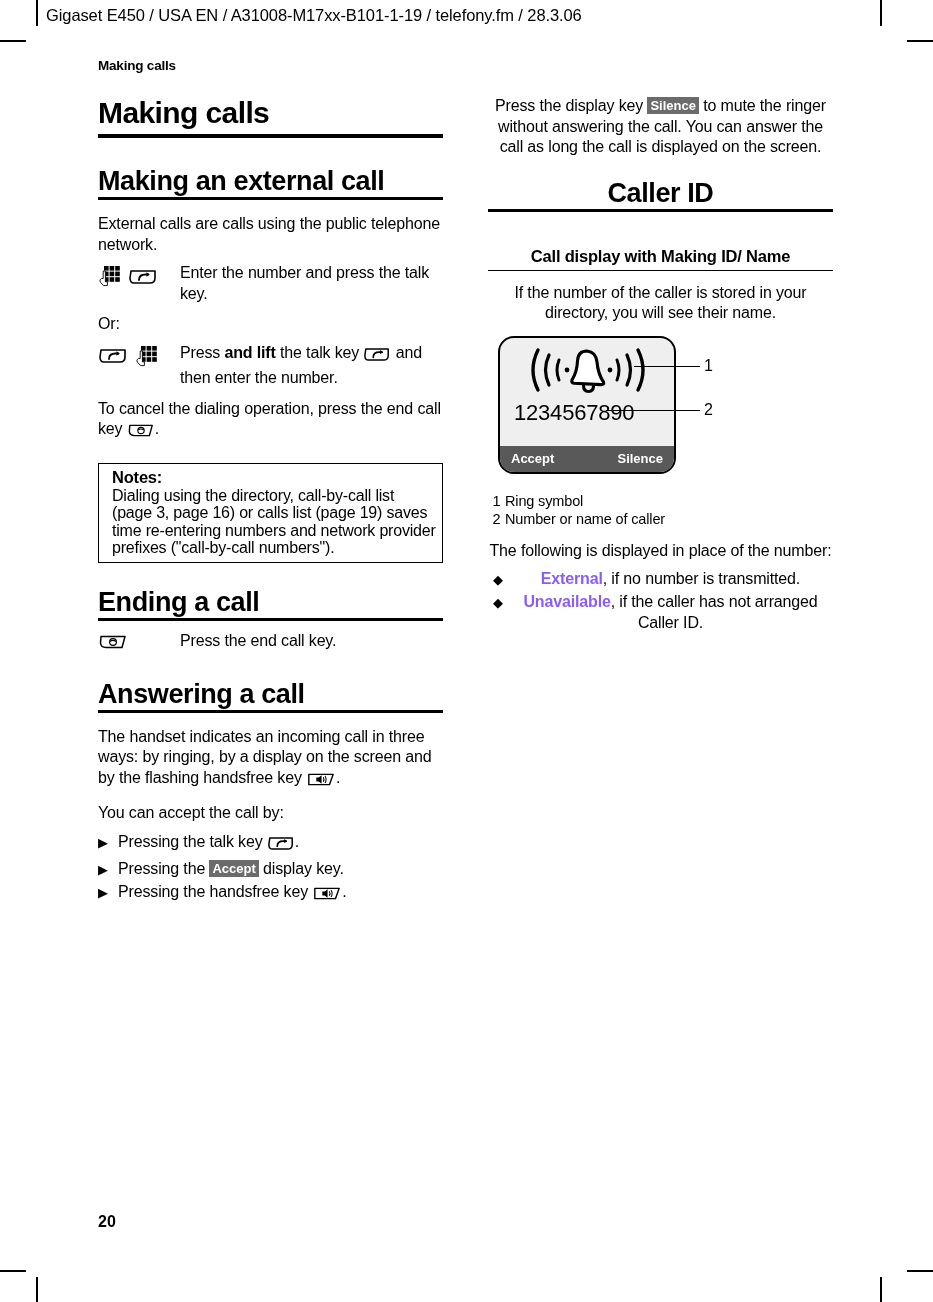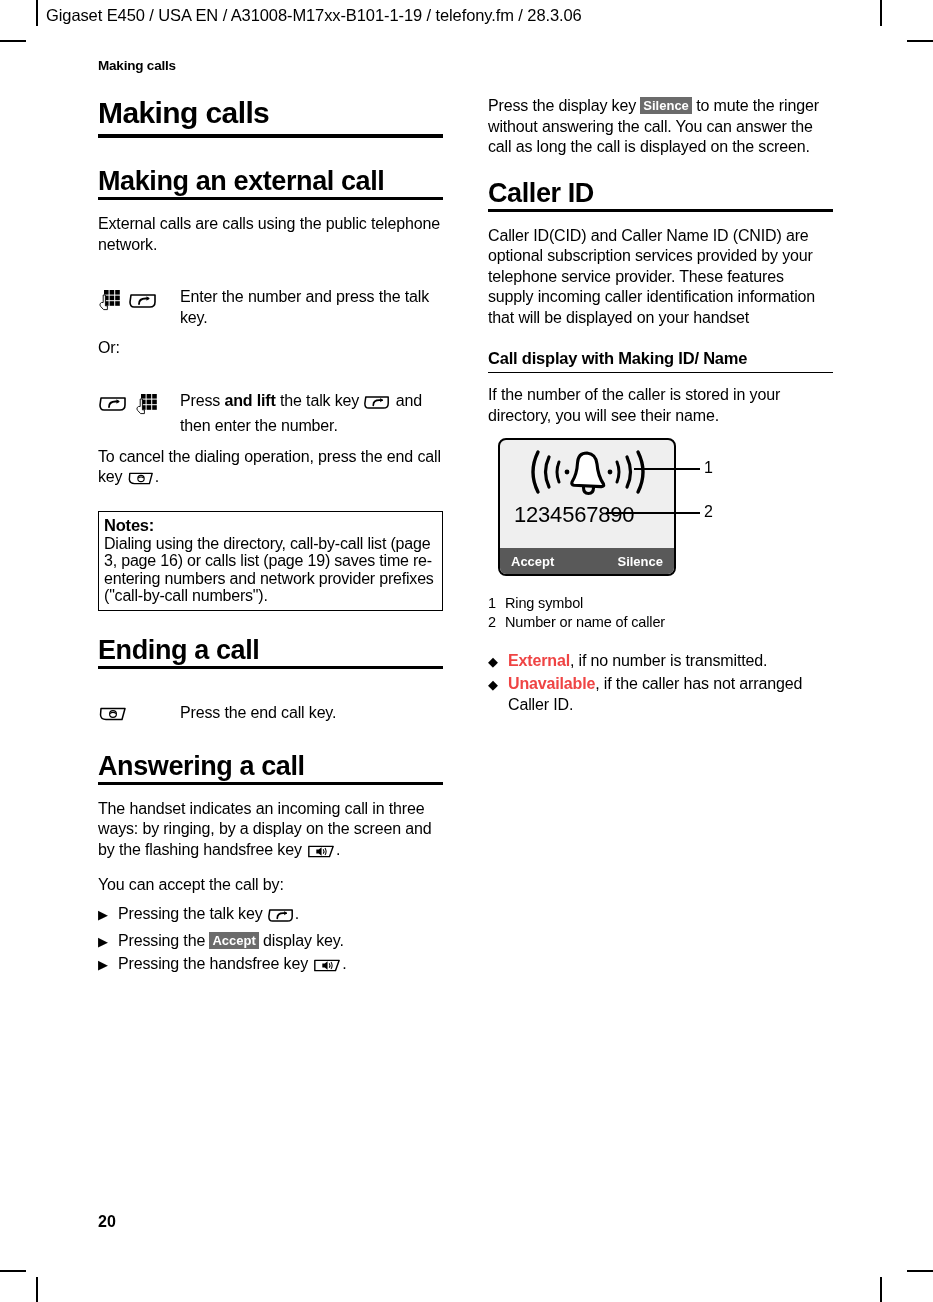--- a/index.html
+++ b/index.html
@@ -49,21 +49,21 @@
     top: 96px;
     left: 0;
     width: 933px;
   }
   .col {
     position: absolute;
     width: 345px;
     top: 0;
   }
   #col-left  { left: 98px; }
-  #col-right { left: 488px; }
+  #col-right { left: 488px; text-align: center; }
 
   
   h1.h-title {
     font-size: 30px;
     font-weight: bold;
     margin: 0 0 0 0;
     letter-spacing: -0.6px;
     line-height: 34px;
   }
   .rule-thick {
@@ -106,41 +106,40 @@
   .sp-14 { height: 14px; }
   .sp-20 { height: 20px; }
   .sp-22 { height: 22px; }
   .sp-26 { height: 26px; }
   .sp-30 { height: 30px; }
 
   b.strong { font-weight: bold; }
 
   
   .ui-term {
-    color: #ef4444;
+    color: #8b5cf6;
     font-weight: bold;
   }
   
   .chip {
     display: inline-block;
     background: #6b6b6b;
     color: #ffffff;
     font-size: 13px;
     font-weight: bold;
     line-height: 15px;
     padding: 1px 3px 1px 3px;
     vertical-align: 1px;
     letter-spacing: 0px;
   }
 
   
   .step {
     display: flex;
     align-items: flex-start;
-    margin-top: 24px;
   }
   .step-icons {
     width: 82px;
     flex: 0 0 82px;
     display: flex;
     align-items: center;
     gap: 7px;
     padding-top: 2px;
   }
   .step-text {
@@ -150,21 +149,21 @@
     letter-spacing: -0.15px;
   }
 
   
   .icn { display: inline-block; vertical-align: -4px; }
   .icn-inline { vertical-align: -5px; }
 
   
   .notes-box {
     border: 1.5px solid #000;
-    padding: 3px 5px 5px 5px;
+    padding: 3px 5px 5px 13px;
     box-sizing: border-box;
   }
   .notes-title {
     font-size: 16.5px;
     font-weight: bold;
     line-height: 20px;
     letter-spacing: -0.2px;
   }
   .notes-body {
     font-size: 16px;
@@ -198,21 +197,21 @@
     position: relative;
     height: 148px;
   }
   .phone-screen {
     position: absolute;
     left: 10px;
     top: 0;
     width: 178px;
     height: 138px;
     border: 2px solid #000;
-    border-radius: 8px;
+    border-radius: 16px;
     background: #efefef;
     box-sizing: border-box;
     overflow: hidden;
   }
   .screen-ring {
     position: absolute;
     left: 0; right: 0;
     top: 6px;
     text-align: center;
   }
@@ -458,21 +457,20 @@
 
     <p class="body"><span>Press the display key </span><span class="chip">Silence</span><span> to mute the ringer without answering the call. You can answer the call as long the call is displayed on the screen.</span></p>
 
     <div class="sp-22"></div>
 
     <h2 class="h-sec">Caller ID</h2>
     <div class="rule-med"></div>
 
     <div class="sp-14"></div>
 
-    <p class="body">Caller ID(CID) and Caller Name ID (CNID) are optional subscription services provided by your telephone service provider. These features supply incoming caller identification information that will be displayed on your handset</p>
 
     <div class="sp-20"></div>
 
     <h3 class="h-sub">Call display with Making ID/ Name</h3>
     <div class="rule-thin"></div>
 
     <div class="sp-12"></div>
 
     <p class="body">If the number of the caller is stored in your directory, you will see their name.</p>
 
@@ -515,20 +513,21 @@
       <span class="legend-num">1</span>
       <span>Ring symbol</span>
     </div>
     <div class="legend-row">
       <span class="legend-num">2</span>
       <span>Number or name of caller</span>
     </div>
 
     <div class="sp-12"></div>
 
+    <p class="body">The following is displayed in place of the number:</p>
 
     <div class="sp-8"></div>
 
     <ul class="blist">
       <li>
         <span class="bullet-mark">◆</span>
         <span class="li-body"><span class="ui-term">External</span><span>, if no number is transmitted.</span></span>
       </li>
       <li>
         <span class="bullet-mark">◆</span>

